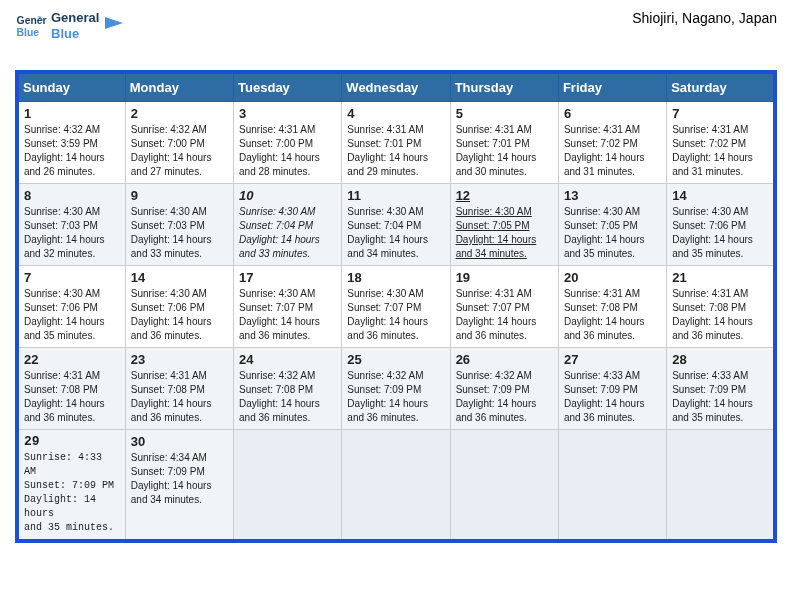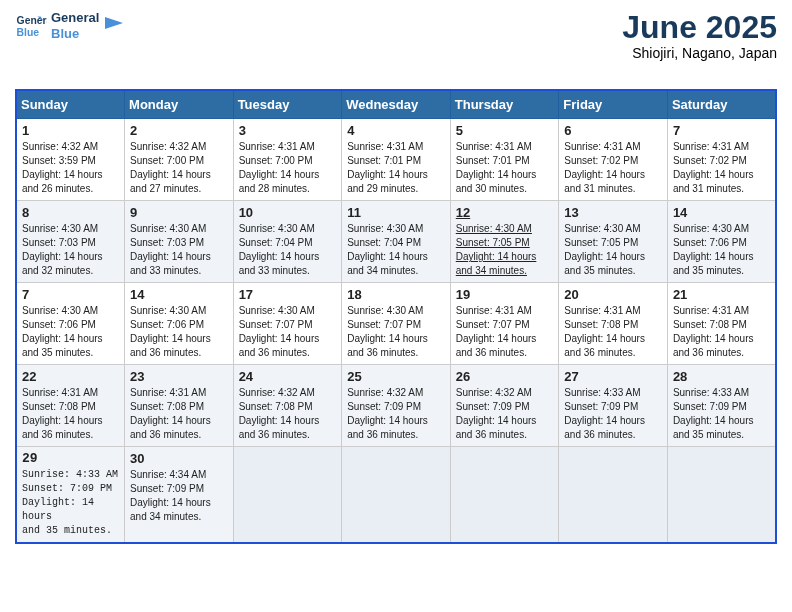--- a/index.html
+++ b/index.html
@@ -40,21 +40,21 @@
       color: #1a3a5c;
       line-height: 1.1;
     }
     .subtitle {
       font-size: 14px;
       color: #000000;
     }
     .calendar-table {
       width: 100%;
       border-collapse: collapse;
-      border: 2px solid #1d4ed8;
+      border: 4px solid #1d4ed8;
       margin-top: 28px;
     }
     .calendar-table th {
       background: #2e6da4;
       color: #fff;
       font-size: 13px;
       font-weight: bold;
       padding: 6px 4px;
       text-align: left;
       border: 1px solid #2060a0;
@@ -100,21 +100,20 @@
       </svg>
       <div>
         <div style="font-size:13px;font-weight:bold;color:#1a3a5c;line-height:1.2;">General</div>
         <div style="font-size:13px;font-weight:bold;color:#4a90d9;line-height:1.2;">Blue</div>
       </div>
       <svg width="22" height="22" viewBox="0 0 22 22" xmlns="http://www.w3.org/2000/svg">
         <polygon points="2,2 20,8 2,14" fill="#4a90d9"></polygon>
       </svg>
     </div>
     <div class="title-block">
-      <div class="main-title">June 2025</div>
       <div class="subtitle">Shiojiri, Nagano, Japan</div>
     </div>
   </div>
 
   <table class="calendar-table">
     <thead>
       <tr>
         <th>Sunday</th>
         <th>Monday</th>
         <th>Tuesday</th>
@@ -202,21 +201,21 @@
           </td>
           <td style="background: rgb(240, 244, 248);">
         <span class="day-number">9</span>
         <div class="day-info">
           <span>Sunrise: 4:30 AM</span><br>
           <span>Sunset: 7:03 PM</span><br>
           <span>Daylight: 14 hours</span><br>
           <span>and 33 minutes.</span>
         </div>
           </td>
-          <td style="background: rgb(240, 244, 248);">
+          <td style="background: rgb(240, 244, 248); font-style: italic;">
         <span class="day-number">10</span>
         <div class="day-info">
           <span>Sunrise: 4:30 AM</span><br>
           <span>Sunset: 7:04 PM</span><br>
           <span>Daylight: 14 hours</span><br>
           <span>and 33 minutes.</span>
         </div>
           </td>
           <td style="background: rgb(240, 244, 248);">
         <span class="day-number">11</span>

